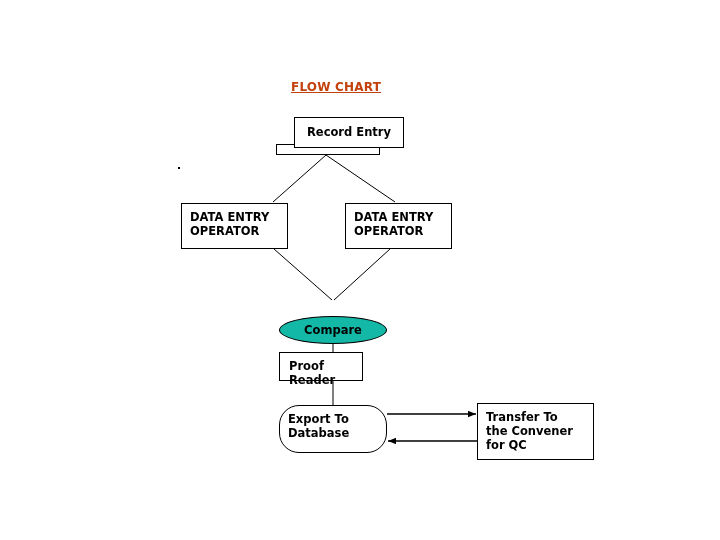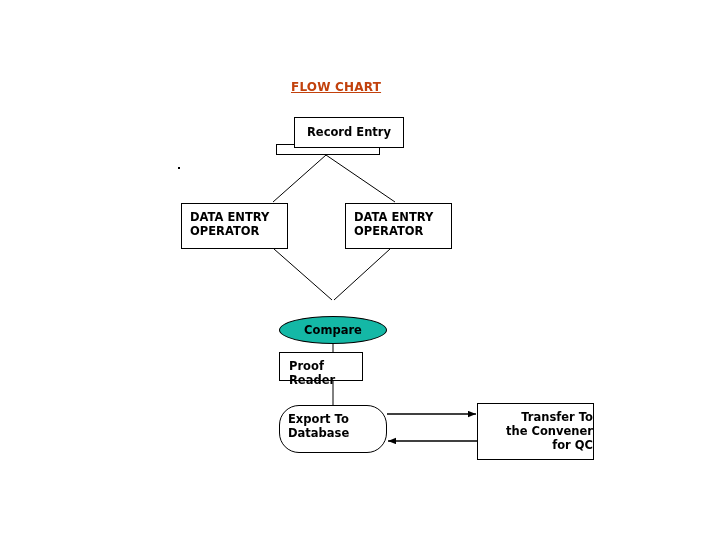--- a/index.html
+++ b/index.html
@@ -141,21 +141,20 @@
   }
 
   #node-transfer {
     left: 477px;
     top: 403px;
     width: 117px;
     height: 57px;
   }
   #node-transfer .node-label {
     padding: 6px 0 0 8px;
-    text-align: right;
   }
 
   
   #speck {
     position: absolute;
     left: 178px;
     top: 167px;
     width: 2px;
     height: 2px;
     background: #000000;

